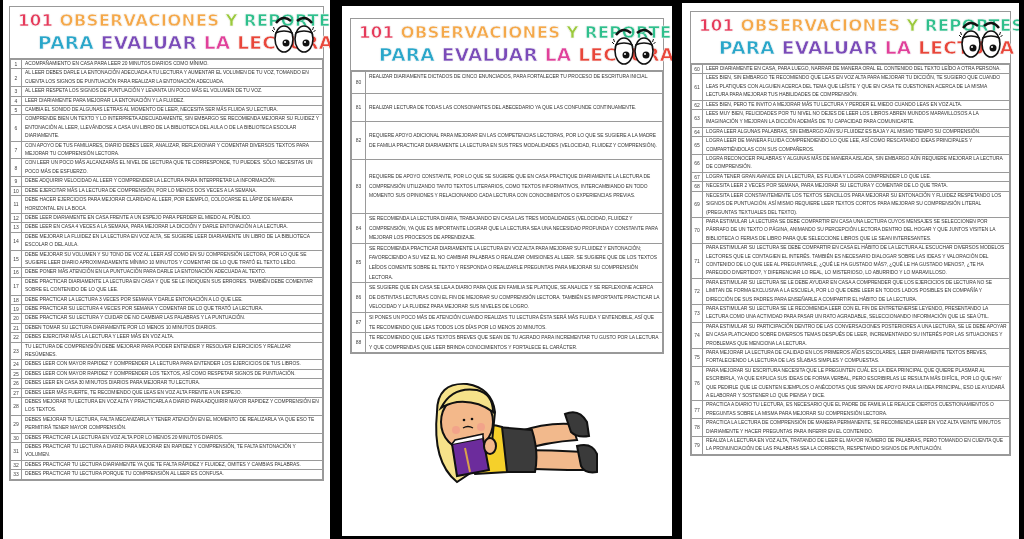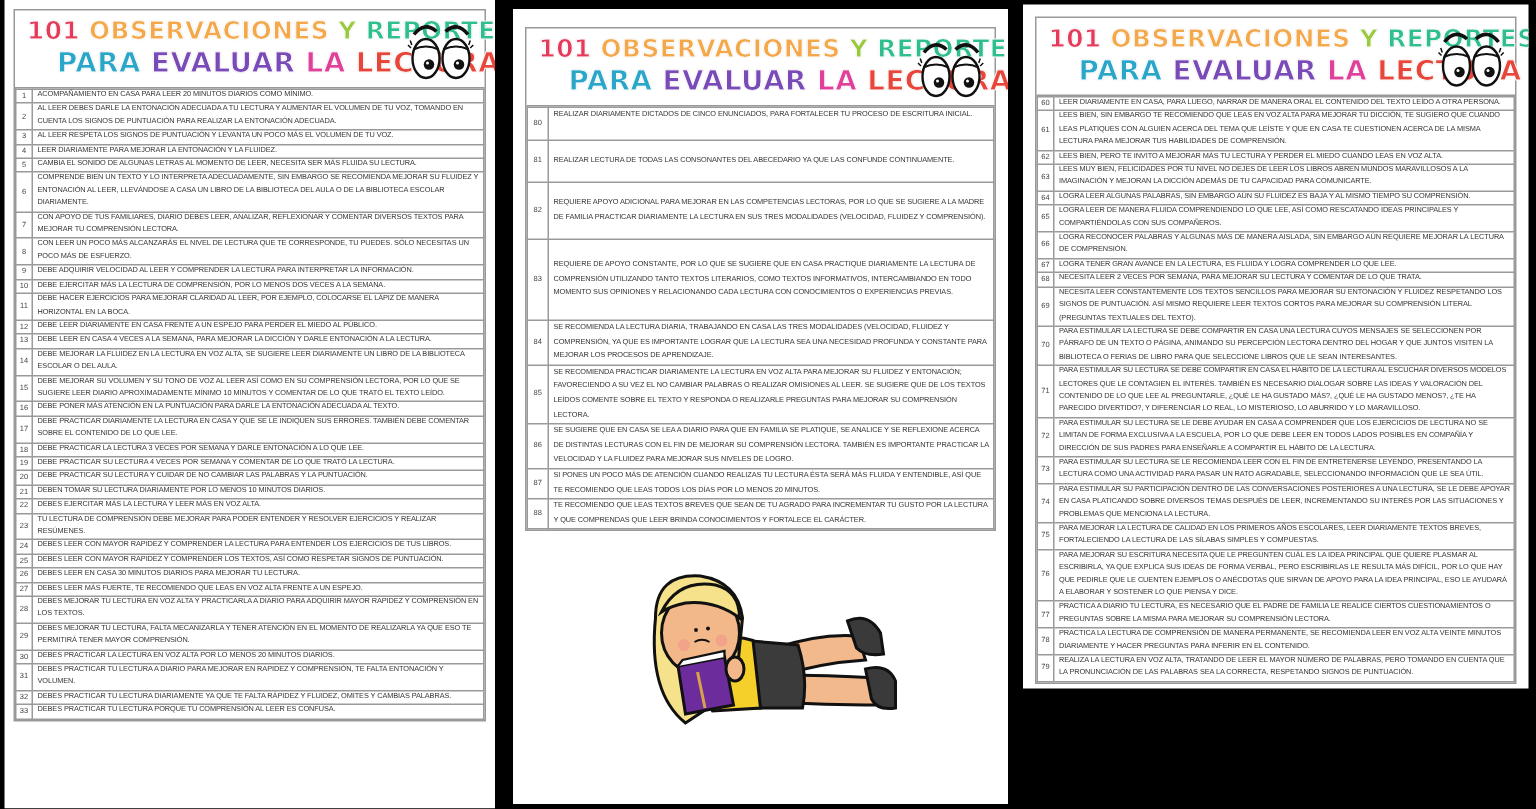--- a/index.html
+++ b/index.html
@@ -4,21 +4,21 @@
 <style>
   * { box-sizing: border-box; margin: 0; padding: 0; }
   html, body { width: 1024px; height: 539px; background: #000; overflow: hidden; }
   body { position: relative; font-family: "Liberation Sans", sans-serif; }
 
   .page {
     position: absolute; top: 0; height: 539px; background: #fff; overflow: hidden;
   }
   #page-left  { left: 3px;   width: 327px; top: 0; height: 539px; }
   #page-mid   { left: 342px; width: 330px; top: 6px; height: 530px; }
-  #page-right { left: 682px; width: 337px; top: 3px; height: 456px; }
+  #page-right { left: 682px; width: 337px; top: 3px; height: 536px; }
 
   .sheet {
     position: absolute; border: 1px solid #999; background: #fff;
   }
   #page-left .sheet  { left: 6px;  top: 6px;  right: 6px; }
   #page-mid .sheet   { left: 8px;  top: 12px; right: 8px; }
   #page-right .sheet { left: 8px;  top: 8px;  right: 8px; }
 
   .header {
     position: relative; height: 52px; border-bottom: 1px solid #999;

